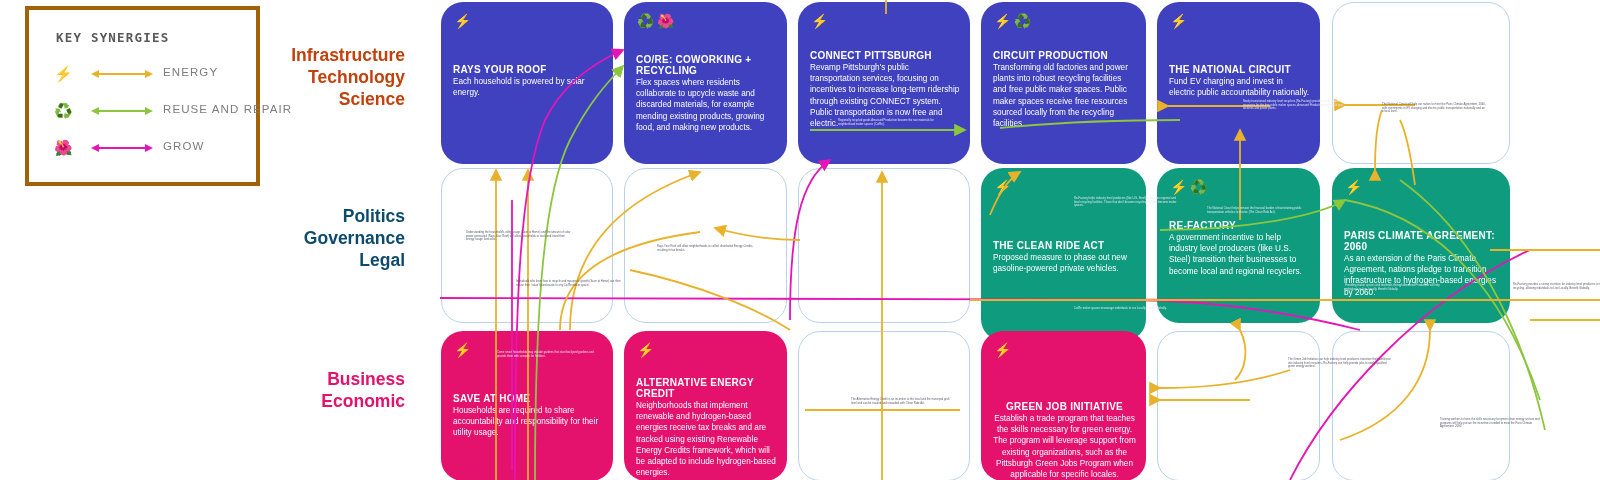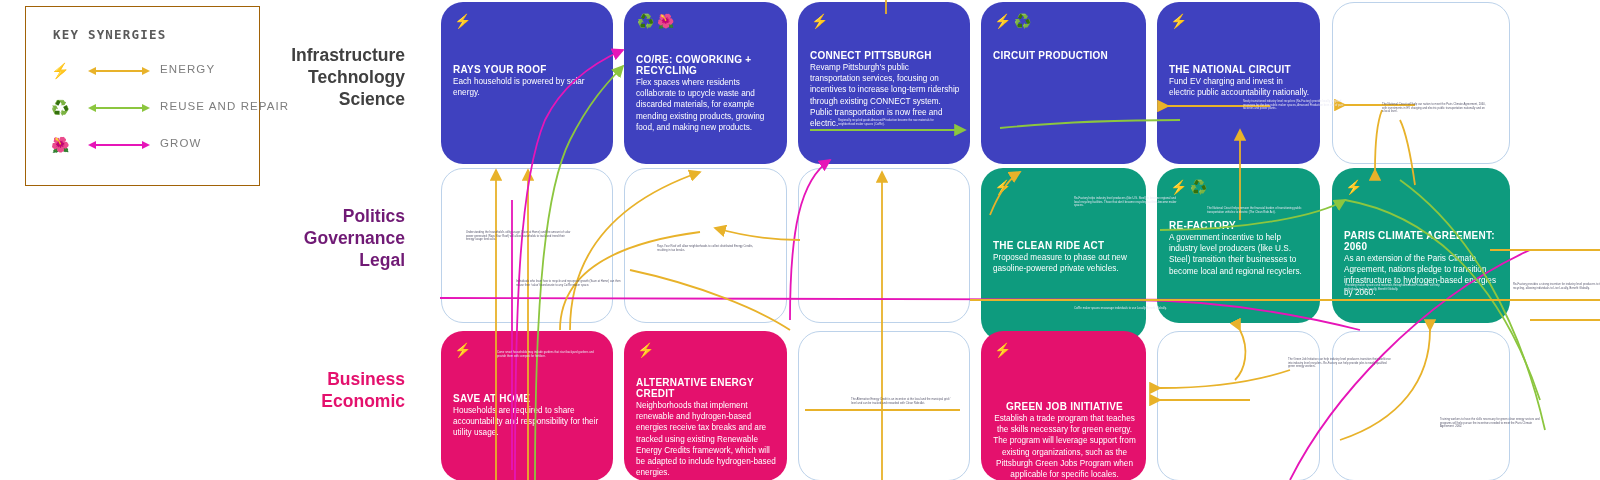--- a/index.html
+++ b/index.html
@@ -8,21 +8,21 @@
     background: #ffffff;
     overflow: hidden;
     font-family: "Liberation Sans", sans-serif;
   }
   #root { position: relative; width: 1600px; height: 480px; background:#fff; }
 
   
   .legend {
     position: absolute; left: 25px; top: 6px;
     width: 235px; height: 180px;
-    border: 1px solid #a16207; background: #fff;
+    border: 4px solid #a16207; background: #fff;
     box-sizing: border-box;
   }
   .legend-title {
     position: absolute; left: 27px; top: 20px;
     font-family: "DejaVu Sans Mono", "Liberation Mono", monospace;
     font-size: 12.5px; font-weight: 700; letter-spacing: 1.2px;
     color: #595959; white-space: nowrap;
   }
   .legend-row { position: absolute; left: 24px; width: 200px; height: 24px; }
   .legend-row.r0 { top: 53px; }
@@ -41,22 +41,22 @@
     color: #7d7d7d; white-space: nowrap;
   }
 
   
   .row-label {
     position: absolute; right: 1195px; width: 180px;
     text-align: right;
     font-size: 17.5px; font-weight: 700; line-height: 22px;
     white-space: pre-line;
   }
-  .row-label.l0 { top: 44px;  color: #404040; }
-  .row-label.l1 { top: 205px; color: #701a75; }
+  .row-label.l0 { top: 44px;  color: #c2410c; }
+  .row-label.l1 { top: 205px; color: #0c4a6e; }
   .row-label.l2 { top: 368px; color: #E4116D; text-align: right; }
 
   
   .grid { position: absolute; left: 0; top: 0; width:1600px; height:480px; }
   .card {
     position: absolute;
     border-radius: 22px;
     box-sizing: border-box;
     overflow: hidden;
   }
@@ -162,20 +162,21 @@
         <div class="card-icons">⚡</div>
         <div class="card-body" style="top: 48px;">
           <div class="card-title">CONNECT PITTSBURGH</div>
           <div class="card-desc">Revamp Pittsburgh's public transportation services, focusing on incentives to increase long-term ridership through existing CONNECT system. Public transportation is now free and electric.</div>
         </div>
       </div>
       <div class="card filled blue" style="left: 981px; top: 2px; width: 165px; height: 162px;">
         <div class="card-icons">⚡♻️</div>
         <div class="card-body" style="top: 48px;">
           <div class="card-title">CIRCUIT PRODUCTION</div>
+          <div class="card-desc">Transforming old factories and power plants into robust recycling facilities and free public maker spaces. Public maker spaces receive free resources sourced locally from the recycling facilities.</div>
         </div>
       </div>
       <div class="card filled blue" style="left: 1157px; top: 2px; width: 163px; height: 162px;">
         <div class="card-icons">⚡</div>
         <div class="card-body" style="top: 62px;">
           <div class="card-title">THE NATIONAL CIRCUIT</div>
           <div class="card-desc">Fund EV charging and invest in electric public accountability nationally.</div>
         </div>
       </div>
       <div class="card empty" style="left: 1332px; top: 2px; width: 178px; height: 162px;"></div>

